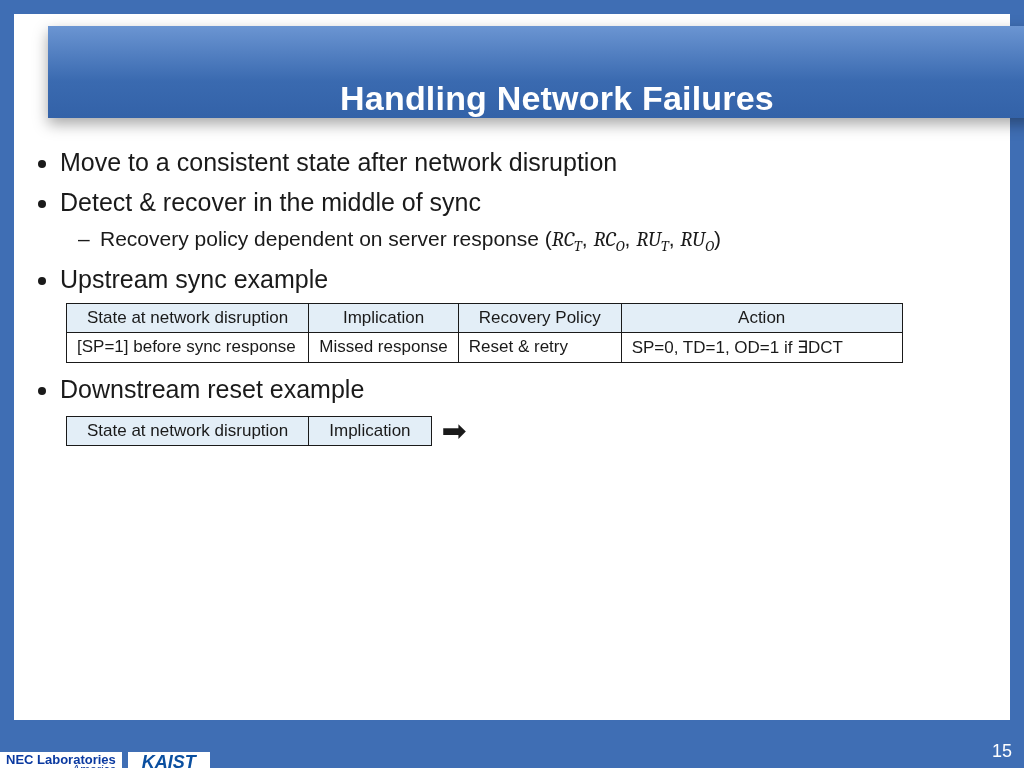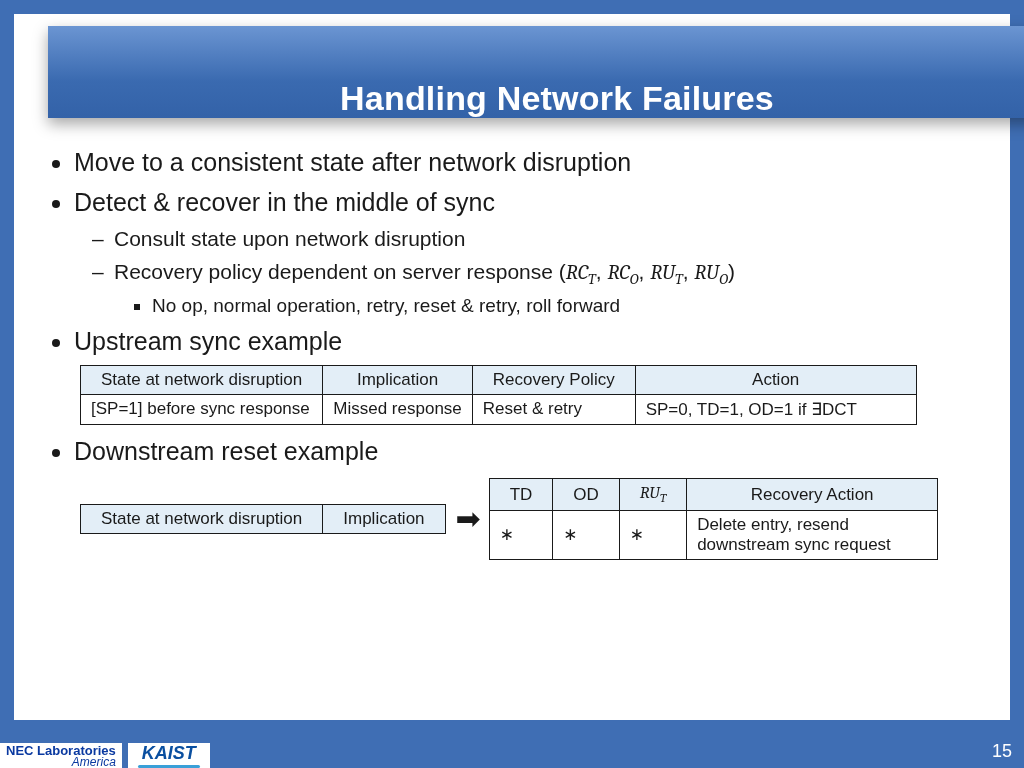--- a/index.html
+++ b/index.html
@@ -1,36 +1,36 @@
 <!DOCTYPE html>
 <html><head>
 <meta charset="utf-8">
 <style>
 html,body{margin:0;padding:0;width:1024px;height:768px;font-family:"Gill Sans","Gill Sans MT","Segoe UI",Arial,sans-serif;color:#1a1a1a;overflow:hidden}
 .slide-frame{box-sizing:border-box;width:1024px;height:768px;background:#3f6eb4;padding:14px 14px 0 14px;position:relative}
 .slide-inner{background:#fff;width:996px;height:706px;position:relative;box-sizing:border-box}
 .title-bar{position:absolute;left:34px;top:12px;width:1018px;height:92px;background:linear-gradient(#6b95d2 0%,#3a6ab0 60%,#3362a8 100%);box-shadow:0 6px 14px rgba(0,0,0,.35);display:flex;align-items:flex-end;justify-content:center}
 .title-text{color:#fff;font-weight:700;font-size:34px;letter-spacing:.2px}
-.content{position:absolute;left:34px;top:132px;width:920px}
+.content{position:absolute;left:20px;top:132px;width:920px}
 ul.l1{margin:0;padding:0 0 0 26px}
 ul.l1>li{font-size:25px;line-height:1.35;margin-bottom:6px}
 ul.l2{margin:4px 0 6px 0;padding-left:40px;list-style:none}
 ul.l2>li{font-size:21px;line-height:1.4;margin-bottom:4px;position:relative}
 ul.l2>li::before{content:"–";position:absolute;left:-22px}
 ul.l3{margin:3px 0 4px 0;padding-left:38px}
 ul.l3>li{font-size:19px;line-height:1.35}
 .it{font-style:italic;font-family:"Cambria","Times New Roman",serif}
 .sub{font-size:.72em;vertical-align:sub;font-style:italic}
 table.ex{border-collapse:collapse;font-size:17px;margin:6px 0 10px 32px}
 table.ex th{background:#e3eef7;font-weight:400;border:1px solid #1a1a1a;padding:4px 20px;text-align:center}
 table.ex td{border:1px solid #1a1a1a;padding:4px 10px;text-align:left}
 .row2{display:flex;align-items:center;margin-left:32px;gap:8px}
 .arrow{font-size:30px;line-height:1;margin:0 0 0 2px}
 .page-num{position:absolute;right:12px;bottom:6px;color:#fff;font-weight:400;font-size:18px}
-.logos{position:absolute;left:0;bottom:0;display:flex;align-items:flex-end;height:16px}
+.logos{position:absolute;left:0;bottom:0;display:flex;align-items:flex-start;height:16px}
 .logo-nec{background:#fff;color:#0a39a0;font-family:Arial,sans-serif;font-weight:700;padding:2px 6px 0 6px;display:flex;flex-direction:column;justify-content:center;line-height:.95}
 .logo-nec .l1t{font-size:13px}
 .logo-nec .l2t{font-size:12px;text-align:right;font-weight:400;font-style:italic;margin-top:-1px}
 .logo-kaist{background:#fff;color:#0a4fa0;font-family:Arial,sans-serif;font-weight:800;font-size:18px;font-style:italic;padding:0 10px;display:flex;flex-direction:column;align-items:center;justify-content:center;margin-left:6px;position:relative}
 .logo-kaist .bar{width:62px;height:3px;background:#3aa0d8;border-radius:2px;margin-top:1px}
 .exists{font-family:"Cambria Math","Times New Roman",serif}
 </style>
 </head>
 <body>
 
@@ -40,26 +40,22 @@
     <div class="title-bar">
       <div class="title-text">Handling Network Failures</div>
     </div>
 
     <div class="content">
       <ul class="l1">
         <li>Move to a consistent state after network disruption</li>
         <li>
           <span>Detect &amp; recover in the middle of sync</span>
           <ul class="l2">
-            <li>Consult state upon network disruption</li>
             <li>
               <span>Recovery policy dependent on server response (</span><span class="it"><span>RC</span><span class="sub">T</span></span><span>, </span><span class="it"><span>RC</span><span class="sub">O</span></span><span>, </span><span class="it"><span>RU</span><span class="sub">T</span></span><span>, </span><span class="it"><span>RU</span><span class="sub">O</span></span><span>)</span>
-              <ul class="l3">
-                <li>No op, normal operation, retry, reset &amp; retry, roll forward</li>
-              </ul>
             </li>
           </ul>
         </li>
         <li>
           <span>Upstream sync example</span>
         </li>
       </ul>
 
       <table class="ex">
         <tbody>
@@ -87,36 +83,20 @@
           <tbody>
               <tr>
             <th>State at network disruption</th>
             <th>Implication</th>
           </tr>
         </tbody>
           </table>
 
         <div class="arrow">➡</div>
 
-        <table class="ex" style="margin:4px 0">
-          <tbody>
-              <tr>
-            <th>TD</th>
-            <th>OD</th>
-            <th><span class="it"><span>RU</span><span class="sub">T</span></span></th>
-            <th style="width:210px">Recovery Action</th>
-          </tr>
-          <tr>
-            <td>∗</td>
-            <td>∗</td>
-            <td>∗</td>
-            <td>Delete entry, resend downstream sync request</td>
-          </tr>
-        </tbody>
-          </table>
       </div>
 
     </div>
   </div>
 
   <div class="logos">
     <div class="logo-nec">
       <div class="l1t">NEC Laboratories</div>
       <div class="l2t">America</div>
     </div>

